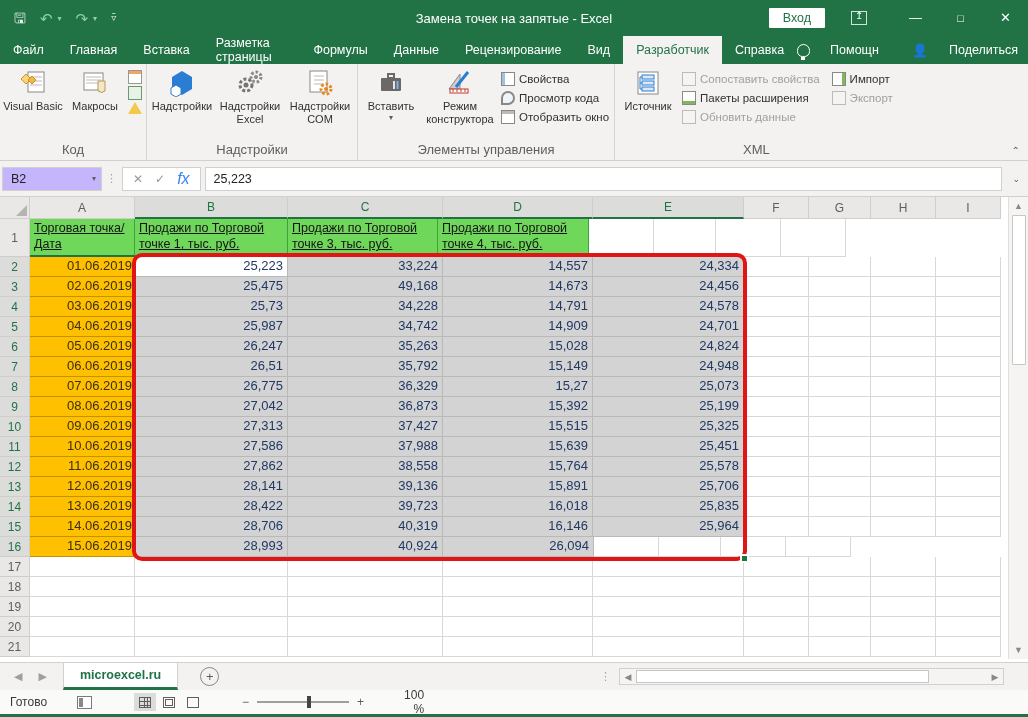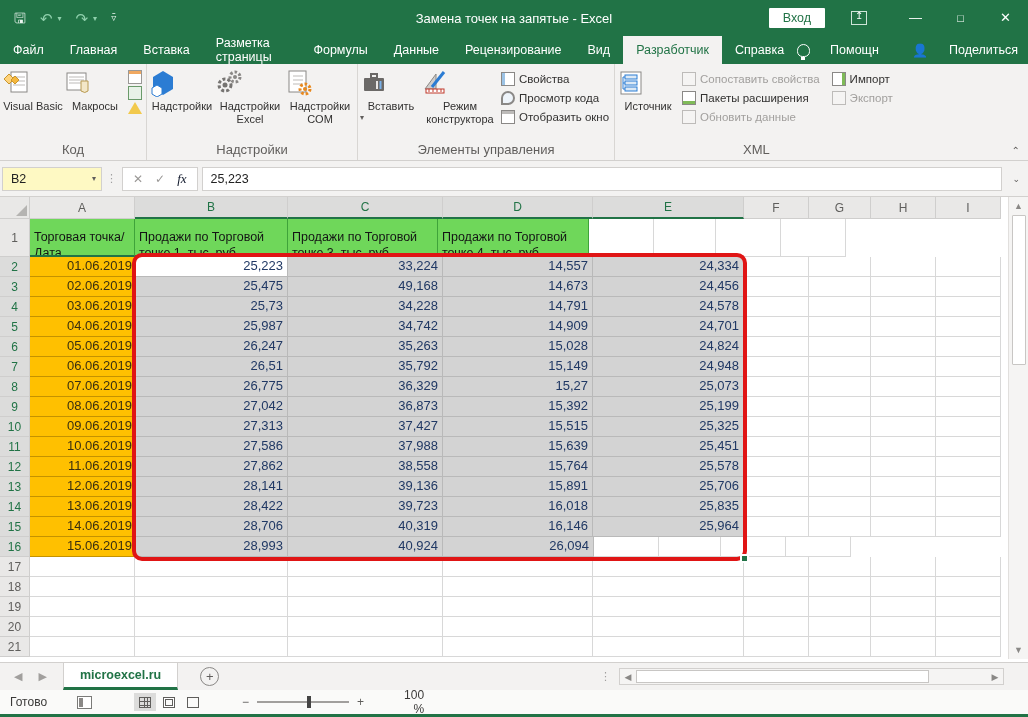--- a/index.html
+++ b/index.html
@@ -29,61 +29,61 @@
   .bulb { width:13px; height:13px; border:1.5px solid #fff; border-radius:50% 50% 42% 42%; position:relative; }
   .bulb:after { content:""; position:absolute; left:3px; bottom:-4px; width:4px; height:3px; background:#fff; }
   .person { font-size:13px; color:#fff; }
   .tab-right .lbl { font-size:12.5px; }
 
   
   .ribbon { height:97px; background:#f3f2f1; border-bottom:1px solid #d2d0ce; display:flex; flex-shrink:0; position:relative; }
   .rgroup { display:flex; flex-direction:column; border-right:1px solid #d8d6d3; padding:2px 2px 0 2px; }
   .rg-body { flex:1; display:flex; align-items:flex-start; }
   .rg-label { text-align:center; font-size:13px; color:#605e5c; padding:2px 0 3px; }
-  .bigbtn { width:62px; display:flex; flex-direction:column; padding-top:3px; }
+  .bigbtn { width:62px; display:flex; flex-direction:column; align-items:center; padding-top:3px; }
   .bigbtn .blabel { font-size:11px; color:#323130; text-align:center; line-height:1.15; margin-top:3px; }
   .bigbtn svg { display:block; }
   .dd-caret { font-size:8px; color:#605e5c; }
   .smallcol { display:flex; flex-direction:column; gap:3px; padding-top:5px; }
   .smallbtn { display:flex; align-items:center; gap:4px; font-size:11.5px; color:#323130; white-space:nowrap; padding:1px 3px; }
   .smallbtn.disabled { color:#a19f9d; }
   .mini { width:14px; height:14px; flex-shrink:0; }
   .micro-icons { display:flex; flex-direction:column; gap:2px; padding:4px 2px 0 2px; }
   .collapse { position:absolute; right:8px; bottom:4px; color:#605e5c; font-size:10px; }
 
   
   .fbar { height:36px; background:#f3f2f1; display:flex; align-items:center; padding:4px 2px; gap:4px; flex-shrink:0; border-bottom:1px solid #d2d0ce; }
-  .namebox { width:100px; height:24px; background:#fef9c3; border:1px solid #d2d0ce; display:flex; align-items:center; font-size:12.5px; color:#222; padding-left:8px; }
+  .namebox { width:100px; height:24px; background:#c4b5fd; border:1px solid #d2d0ce; display:flex; align-items:center; font-size:12.5px; color:#222; padding-left:8px; }
   .namebox .dd { margin-left:auto; padding-right:5px; color:#605e5c; font-size:8px; }
   .fdots { color:#a0a0a0; font-size:11px; letter-spacing:1px; }
   .fbtns { display:flex; align-items:center; gap:12px; background:#fff; border:1px solid #d2d0ce; height:24px; padding:0 10px; }
   .fbtns span { color:#9a9896; font-size:12px; }
-  .fbtns .fx { color:#0f172a; font-style:italic; font-family:Liberation Serif, serif; font-size:13px; }
+  .fbtns .fx { color:#3b82f6; font-style:italic; font-family:Liberation Sans, sans-serif; font-size:16px; }
   .fvalue { flex:1; background:#fff; border:1px solid #d2d0ce; height:24px; display:flex; align-items:center; font-size:12.5px; color:#222; padding-left:8px; }
   .fexpand { color:#605e5c; font-size:9px; padding:0 6px; }
 
   
   .sheet-wrap { position:relative; height:465px; background:#fff; flex-shrink:0; overflow:hidden; }
   .sheet { position:absolute; left:0; top:0; width:1001px; }
   .r { display:flex; }
   .c { flex-shrink:0; border-right:1px solid #d8d8d8; border-bottom:1px solid #d8d8d8; overflow:hidden; font-size:13px; color:#222; }
   .c0{width:30px}.c1{width:105px}.c2{width:153px}.c3{width:155px}.c4{width:150px}.c5{width:151px}
   .c6{width:65px}.c7{width:62px}.c8{width:65px}.c9{width:65px}
   .colhead-row .c { height:22px; background:#e9e8e7; border-color:#cfcecd; color:#5f5e5c; font-size:12px;
     display:flex; align-items:center; justify-content:center; }
   .colhead-row .sel { background:#dcdcdb; color:#217346; border-bottom:2px solid #217346; }
   .corner { position:relative; }
   .corner:after { content:""; position:absolute; right:2px; bottom:2px; border-left:11px solid transparent; border-bottom:11px solid #b5b4b2; }
   .rowhead { background:#e9e8e7; border-color:#cfcecd; color:#5f5e5c; font-size:12px;
     display:flex; align-items:center; justify-content:center; }
   .rowhead.sel { background:#dcdcdb; color:#217346; }
   .hdr-row .c { height:38px; }
   .data-row .c { height:20px; }
-  .greencell { background:#6fd75a; color:#141414; font-size:12.5px; line-height:1.3; padding:10px 4px;
-    border-bottom:2px solid #217346; border-right:1px solid #3fa33a; }
+  .greencell { background:#6fd75a; color:#141414; font-size:12.5px; line-height:1.3; padding:1px 4px;
+    border-bottom:2px solid #217346; border-right:1px solid #3fa33a;text-decoration:underline; }
   .datecell { background:#ffc000; color:#3a2f10; text-align:right; padding:1px 2px 0 0; border-right:1px solid #217346; border-bottom:1px solid #c49200; }
   .numcell { background:#d3d3d3; color:#203864; text-align:right; padding:1px 4px 0 0; border-color:#b9b9b9; }
   .numcell.active { background:#fff; }
   .sel-border { position:absolute; left:132px; top:56px; width:615px; height:308px;
     border:4px solid #e01515; border-radius:10px; pointer-events:none; }
   .fill-handle { position:absolute; right:-6px; bottom:-6px; width:9px; height:9px; background:#217346; border:2px solid #fff; }
   .vscroll { position:absolute; right:0; top:0; width:20px; height:462px; background:#f5f4f3; border-left:1px solid #e1dfdd;
     display:flex; flex-direction:column; align-items:center; }
   .vs-arrow { width:20px; height:18px; color:#8a8886; font-size:9px; display:flex; align-items:center; justify-content:center; }
   .vs-thumb { width:14px; height:150px; background:#fff; border:1px solid #c8c6c4; border-radius:1px; }

